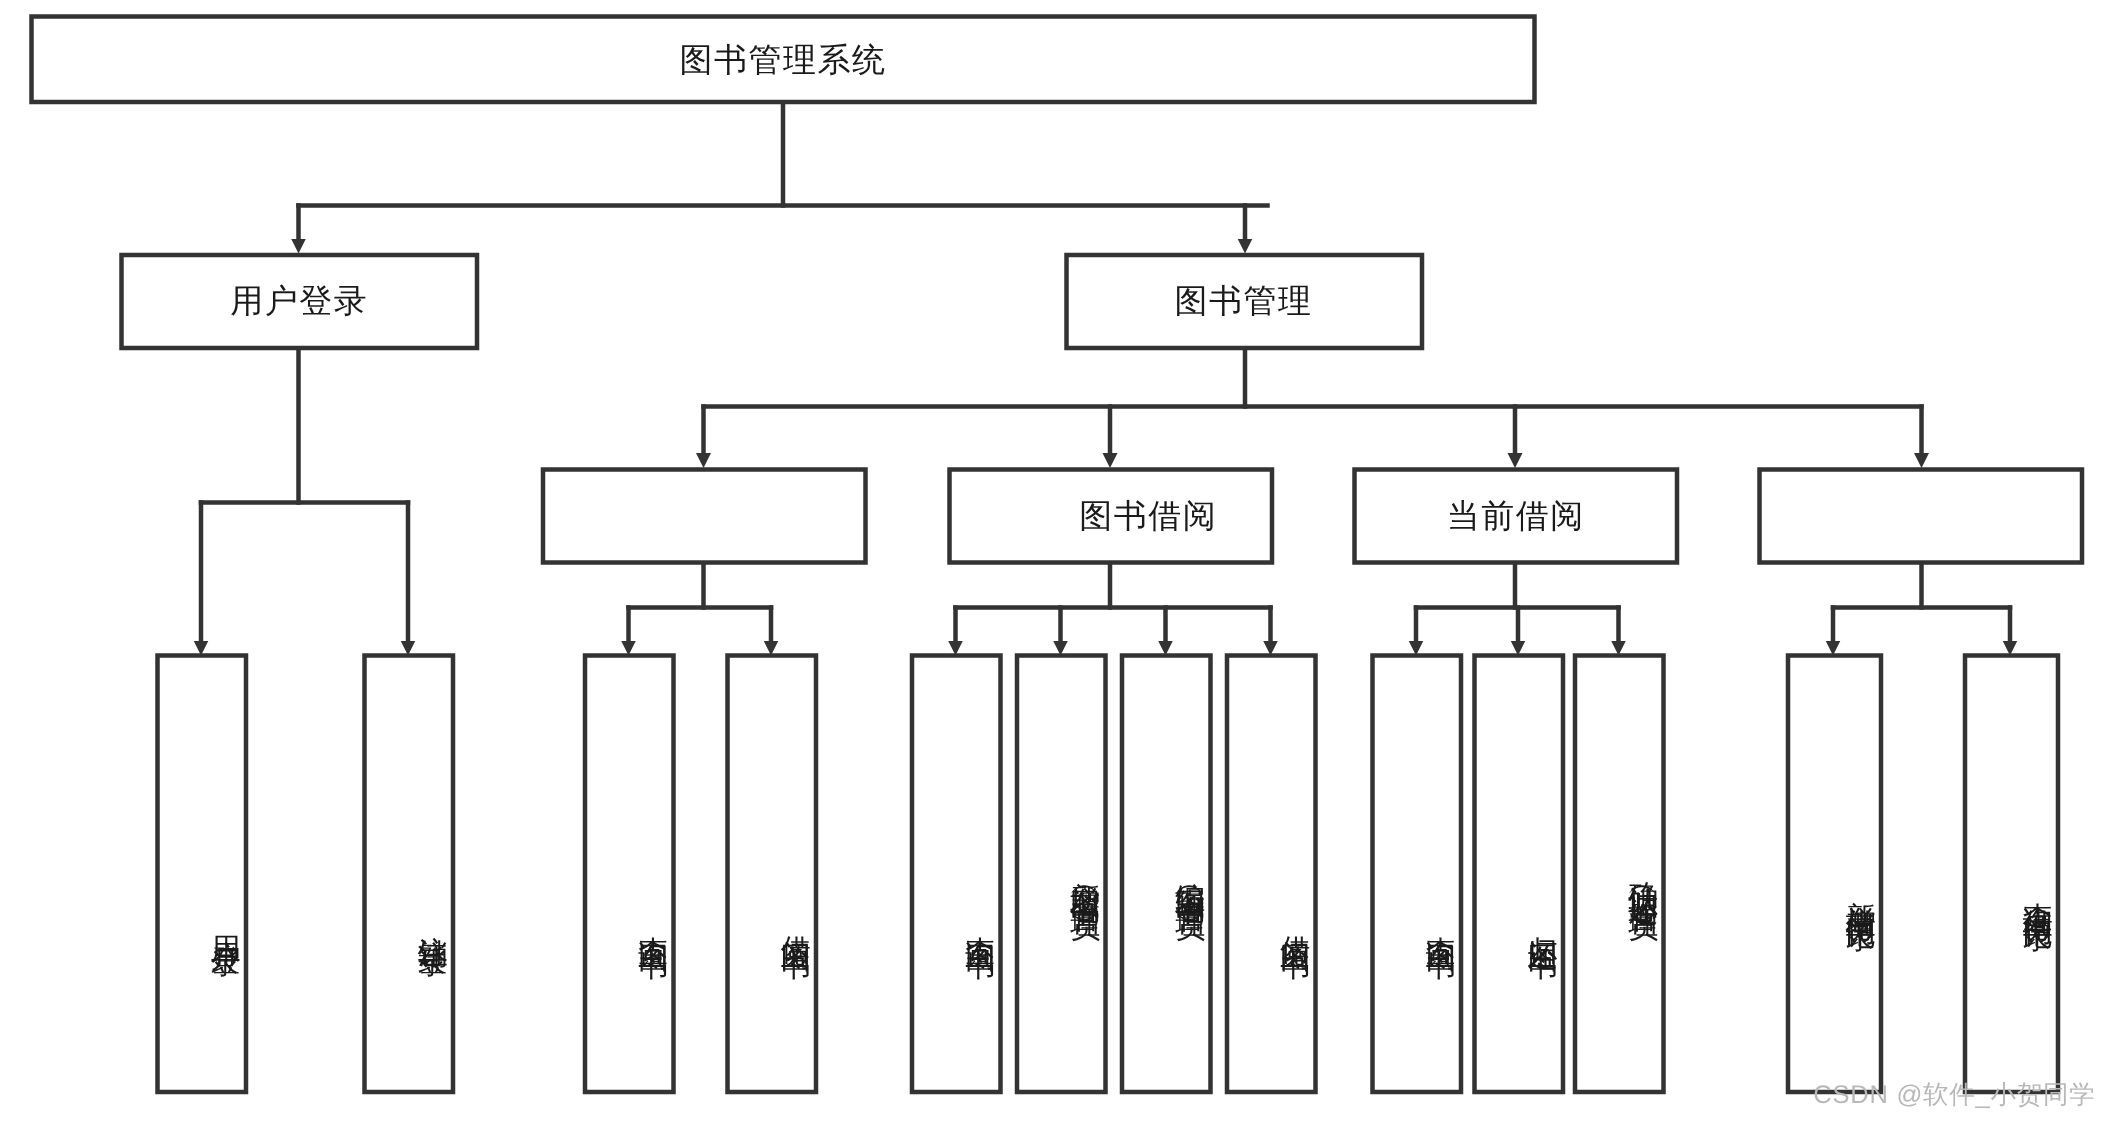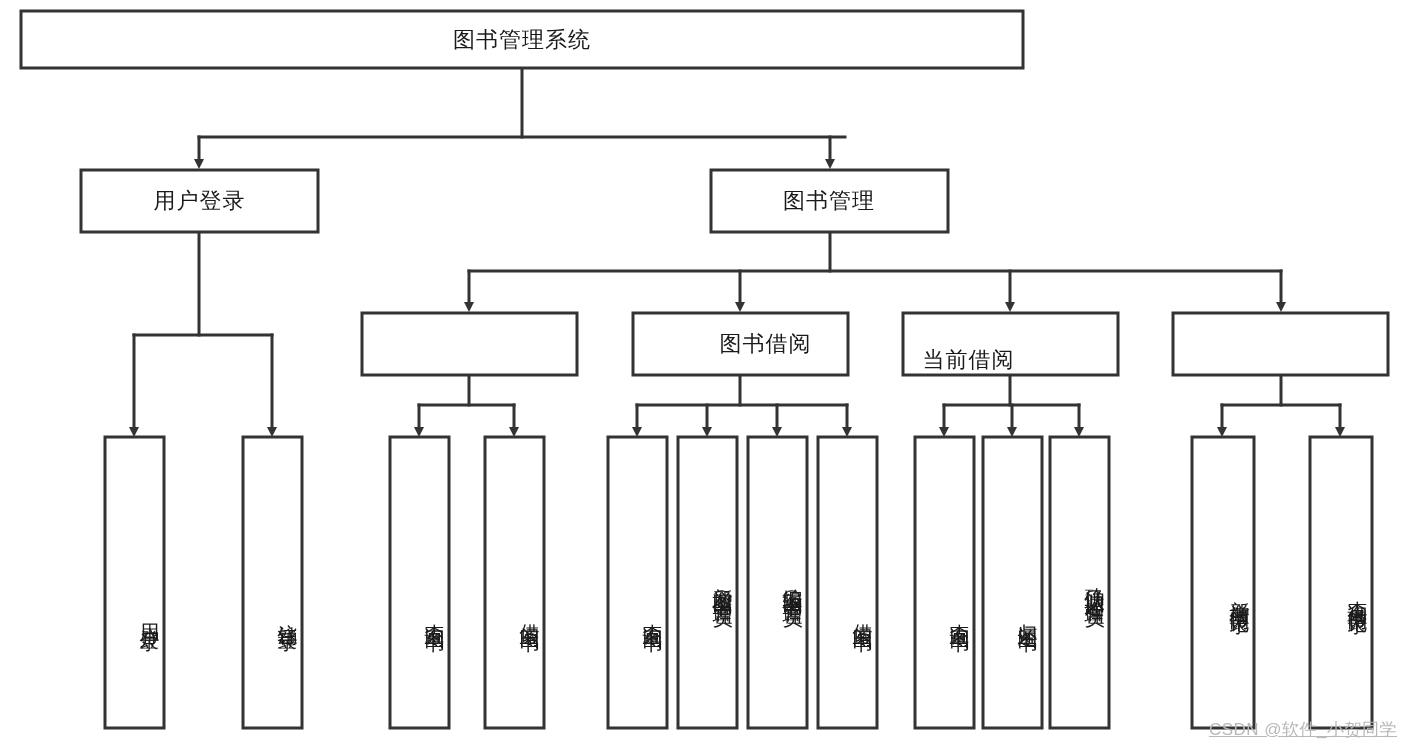--- a/index.html
+++ b/index.html
@@ -66,21 +66,20 @@
   }
   .watermark {
     position: absolute;
     right: 8px;
     bottom: 6px;
     font-size: 17px;
     color: #b8b8b8;
     letter-spacing: 0.5px;
     white-space: nowrap;
     pointer-events: none;
-    text-decoration: underline;
   }
 </style>
 </head>
 <body>
 
 <div id="diagram-root">
 
   <svg class="canvas" viewBox="0 0 1405 747">
     <defs>
       <marker id="arrow" markerWidth="12" markerHeight="12" refX="1" refY="5" orient="auto" markerUnits="userSpaceOnUse">
@@ -170,21 +169,21 @@
     <rect class="node-box" x="1192" y="437" width="62" height="291"></rect>
     <rect class="node-box" x="1310" y="437" width="62" height="291"></rect>
   </svg>
 
   <div class="node-label-h" style="left:21px; top:11px; width:1002px; height:57px;">图书管理系统</div>
 
   <div class="node-label-h" style="left:81px; top:170px; width:237px; height:62px;">用户登录</div>
   <div class="node-label-h" style="left:711px; top:170px; width:236px; height:62px;">图书管理</div>
 
   <div class="node-label-h" style="left:633px; top:313px; width:215px; height:62px;padding-left:25px;">图书借阅</div>
-  <div class="node-label-h" style="left:861px; top:313px; width:215px; height:62px;margin-top:16px;">当前借阅</div>
+  <div class="node-label-h" style="left:903px; top:313px; width:215px; height:62px;">当前借阅</div>
 
   <div class="node-label-v" style="left:105px; top:500px; width:59px; height:228px;">用户登录</div>
   <div class="node-label-v" style="left:243px; top:500px; width:59px; height:228px;">注销登录</div>
 
   <div class="node-label-v" style="left:390px; top:500px; width:59px; height:228px;">查询图书</div>
   <div class="node-label-v" style="left:485px; top:500px; width:59px; height:228px;">借阅图书</div>
 
   <div class="node-label-v" style="left:608px; top:500px; width:59px; height:228px;">查询图书</div>
   <div class="node-label-v" style="left:678px; top:443px; width:59px; height:285px;">新增图书（管理员）</div>
   <div class="node-label-v" style="left:748px; top:443px; width:59px; height:285px;">编辑图书（管理员）</div>

